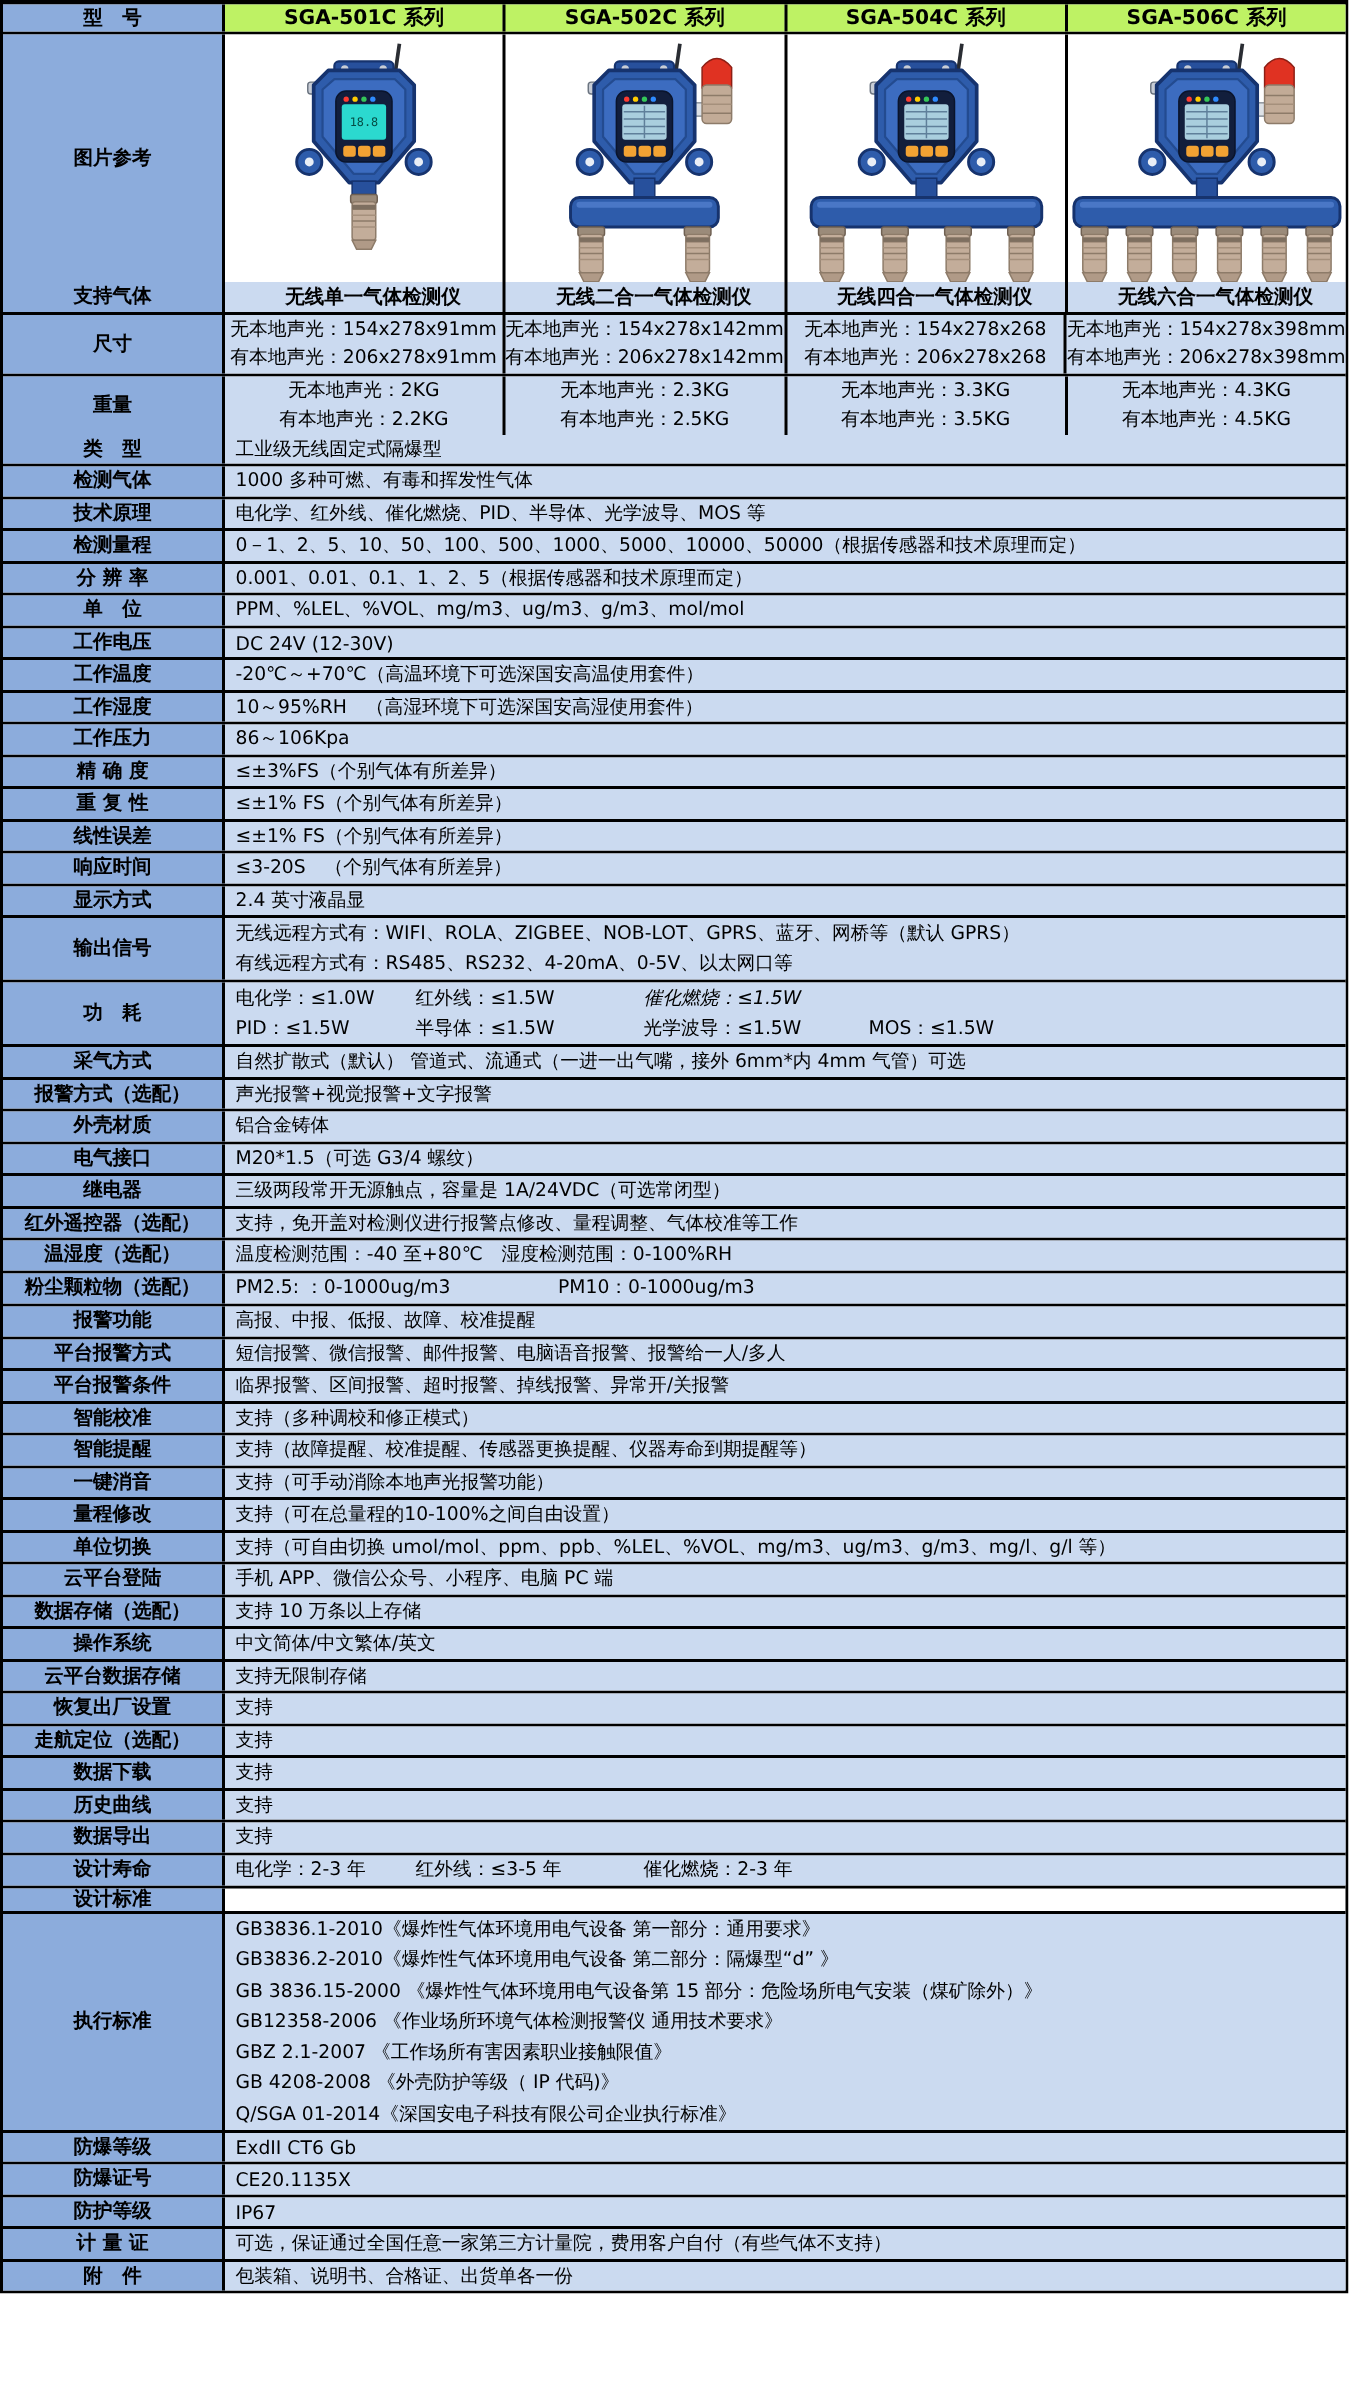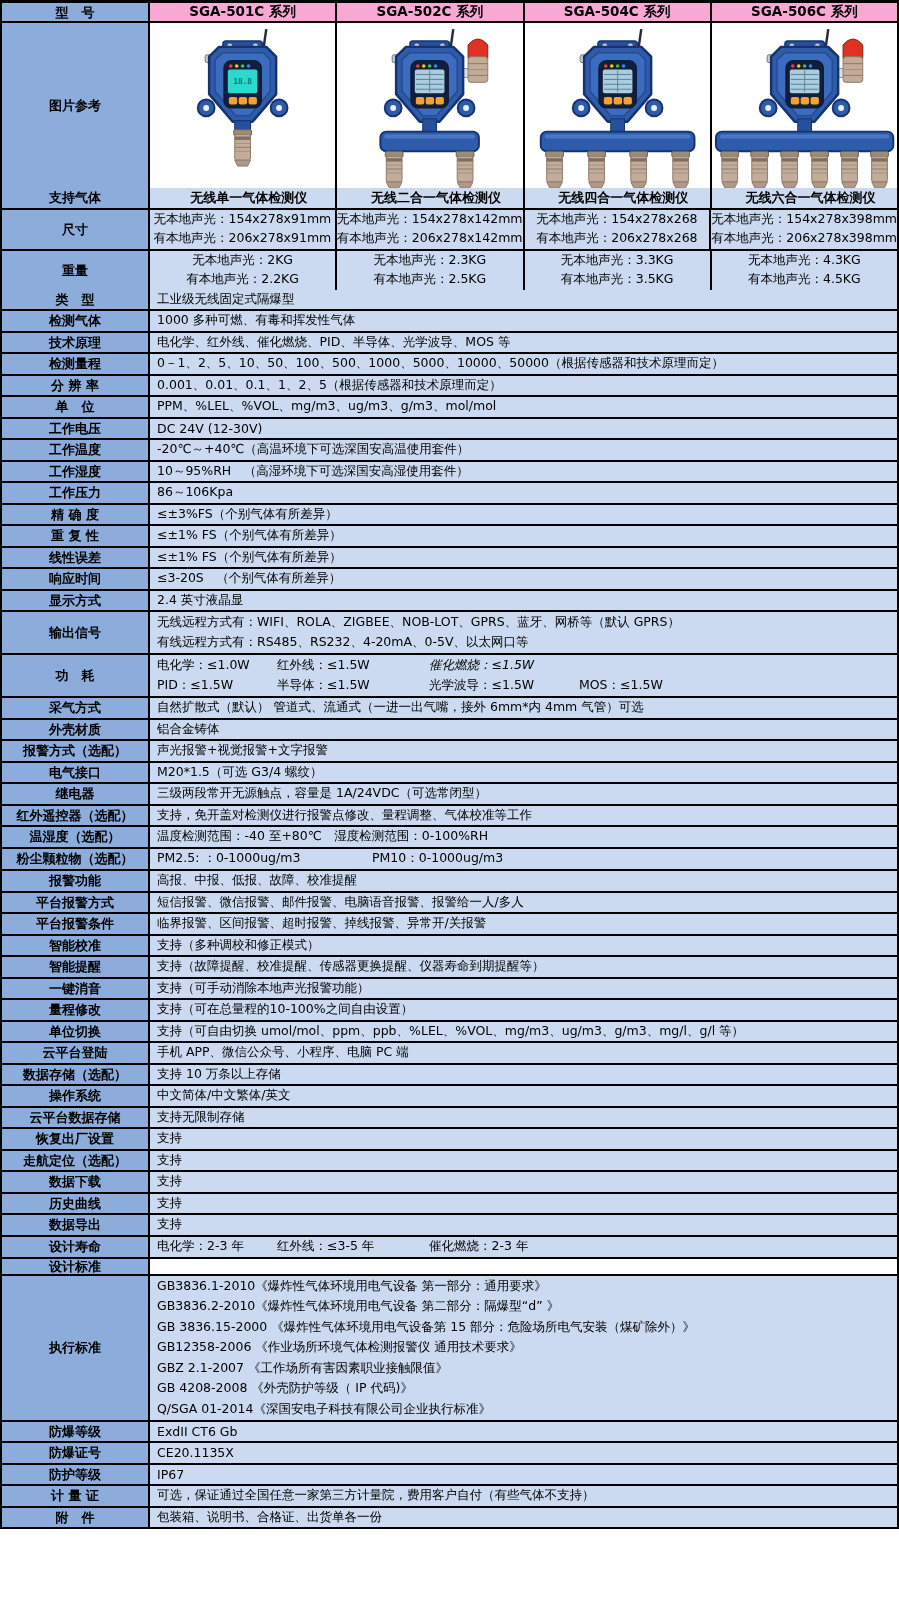--- a/index.html
+++ b/index.html
@@ -5,21 +5,21 @@
   html,body{margin:0;padding:0;background:#fff;}
   body{width:899px;font-family:"DejaVu Sans","Liberation Sans",sans-serif;color:#000;}
   .sheet{width:899px;box-sizing:border-box;border:2px solid #000;border-top-width:3px;background:#fff;}
   .row{display:flex;border-top:2px solid #000;}
   .row:first-child{border-top:none;}
   .cell{box-sizing:border-box;}
   .label{flex:0 0 148px;width:148px;background:#8cacdc;border-right:2px solid #000000;
          display:flex;align-items:center;justify-content:center;text-align:center;
          font-weight:bold;font-size:13px;line-height:15px;padding:0 2px;}
   .header-row{height:18px;}
-  .mcell{flex:1;background:#f9a8d4;display:flex;align-items:center;justify-content:center;
+  .mcell{flex:1;background:#bef264;display:flex;align-items:center;justify-content:center;
          font-weight:bold;font-size:13.5px;}
   .vsep{border-left:2px solid #000;}
   .image-row{height:165px;}
   .icell{flex:1;background:#ffffff;display:flex;align-items:center;justify-content:center;overflow:hidden;}
   .qcell{flex:1;background:#cbdaf0;display:flex;flex-direction:column;align-items:center;justify-content:center;font-size:12.5px;}
   .qcell.bold{font-weight:bold;font-size:13px;padding-left:12px;}
   .value{flex:1;background:#cbdaf0;display:flex;flex-direction:column;justify-content:center;
          padding-left:7px;font-size:12.5px;}
   .line{height:19.5px;display:flex;align-items:center;white-space:pre;}
   .mline{height:20.5px;display:flex;align-items:center;white-space:pre;}
@@ -381,21 +381,21 @@
       </div>
       <div class="row">
         <div class="cell label">工作电压</div>
         <div class="cell value">
           <div class="line">DC 24V (12-30V)</div>
         </div>
       </div>
       <div class="row">
         <div class="cell label">工作温度</div>
         <div class="cell value">
-          <div class="line">-20℃～+40℃（高温环境下可选深国安高温使用套件）</div>
+          <div class="line">-20℃～+70℃（高温环境下可选深国安高温使用套件）</div>
         </div>
       </div>
       <div class="row">
         <div class="cell label">工作湿度</div>
         <div class="cell value">
           <div class="line">10～95%RH　（高湿环境下可选深国安高湿使用套件）</div>
         </div>
       </div>
       <div class="row">
         <div class="cell label">工作压力</div>
@@ -456,29 +456,29 @@
           </div>
         </div>
       </div>
       <div class="row">
         <div class="cell label">采气方式</div>
         <div class="cell value">
           <div class="line">自然扩散式（默认） 管道式、流通式（一进一出气嘴，接外 6mm*内 4mm 气管）可选</div>
         </div>
       </div>
       <div class="row">
+        <div class="cell label">报警方式（选配）</div>
+        <div class="cell value">
+          <div class="line">声光报警+视觉报警+文字报警</div>
+        </div>
+      </div>
+      <div class="row">
         <div class="cell label">外壳材质</div>
         <div class="cell value">
           <div class="line">铝合金铸体</div>
-        </div>
-      </div>
-      <div class="row">
-        <div class="cell label">报警方式（选配）</div>
-        <div class="cell value">
-          <div class="line">声光报警+视觉报警+文字报警</div>
         </div>
       </div>
       <div class="row">
         <div class="cell label">电气接口</div>
         <div class="cell value">
           <div class="line">M20*1.5（可选 G3/4 螺纹）</div>
         </div>
       </div>
       <div class="row">
         <div class="cell label">继电器</div>

